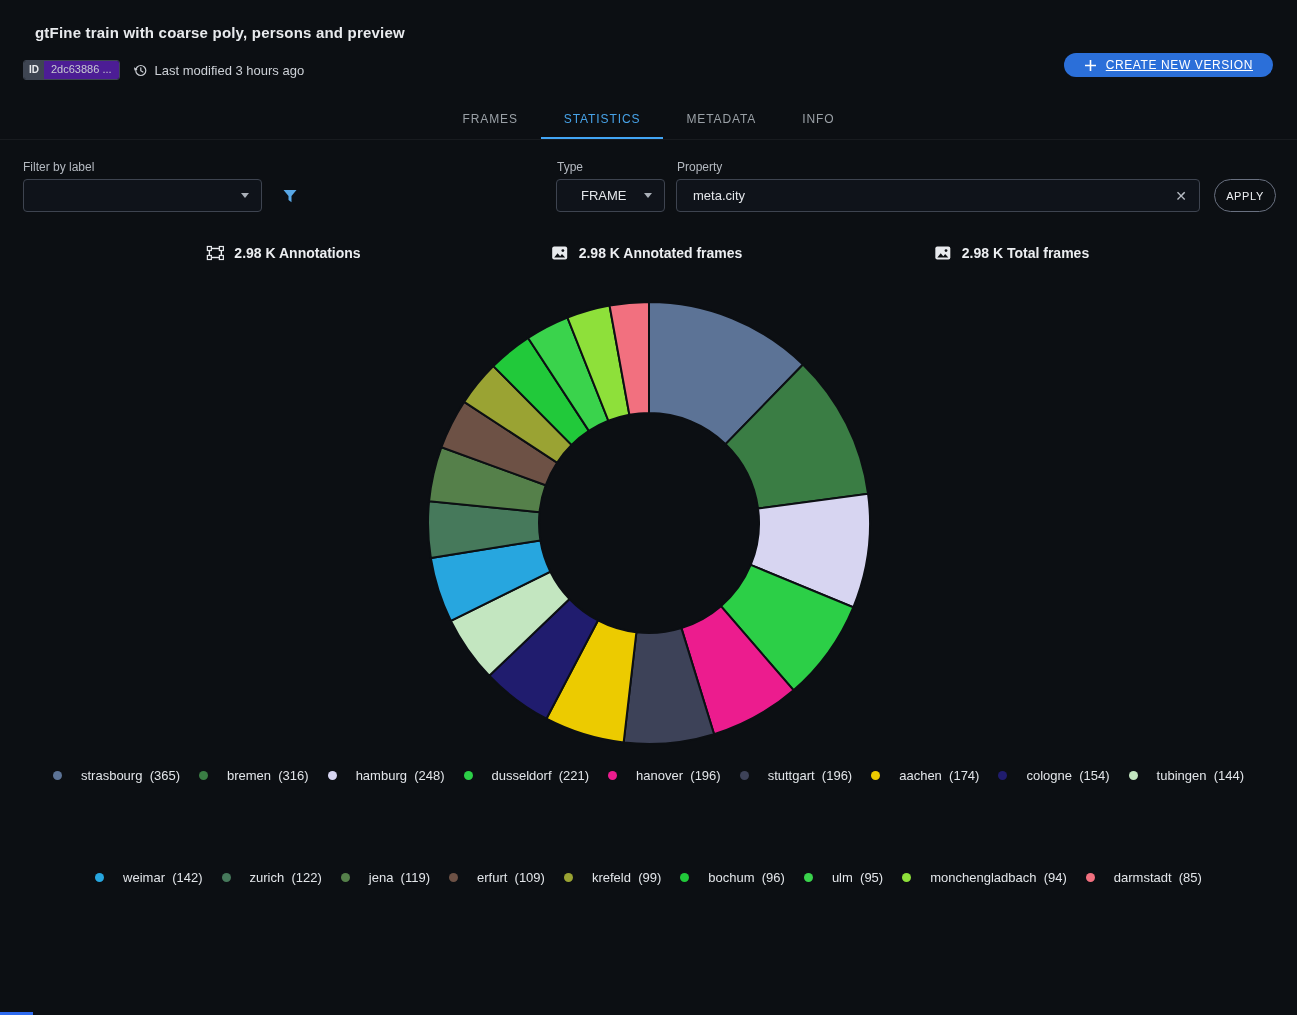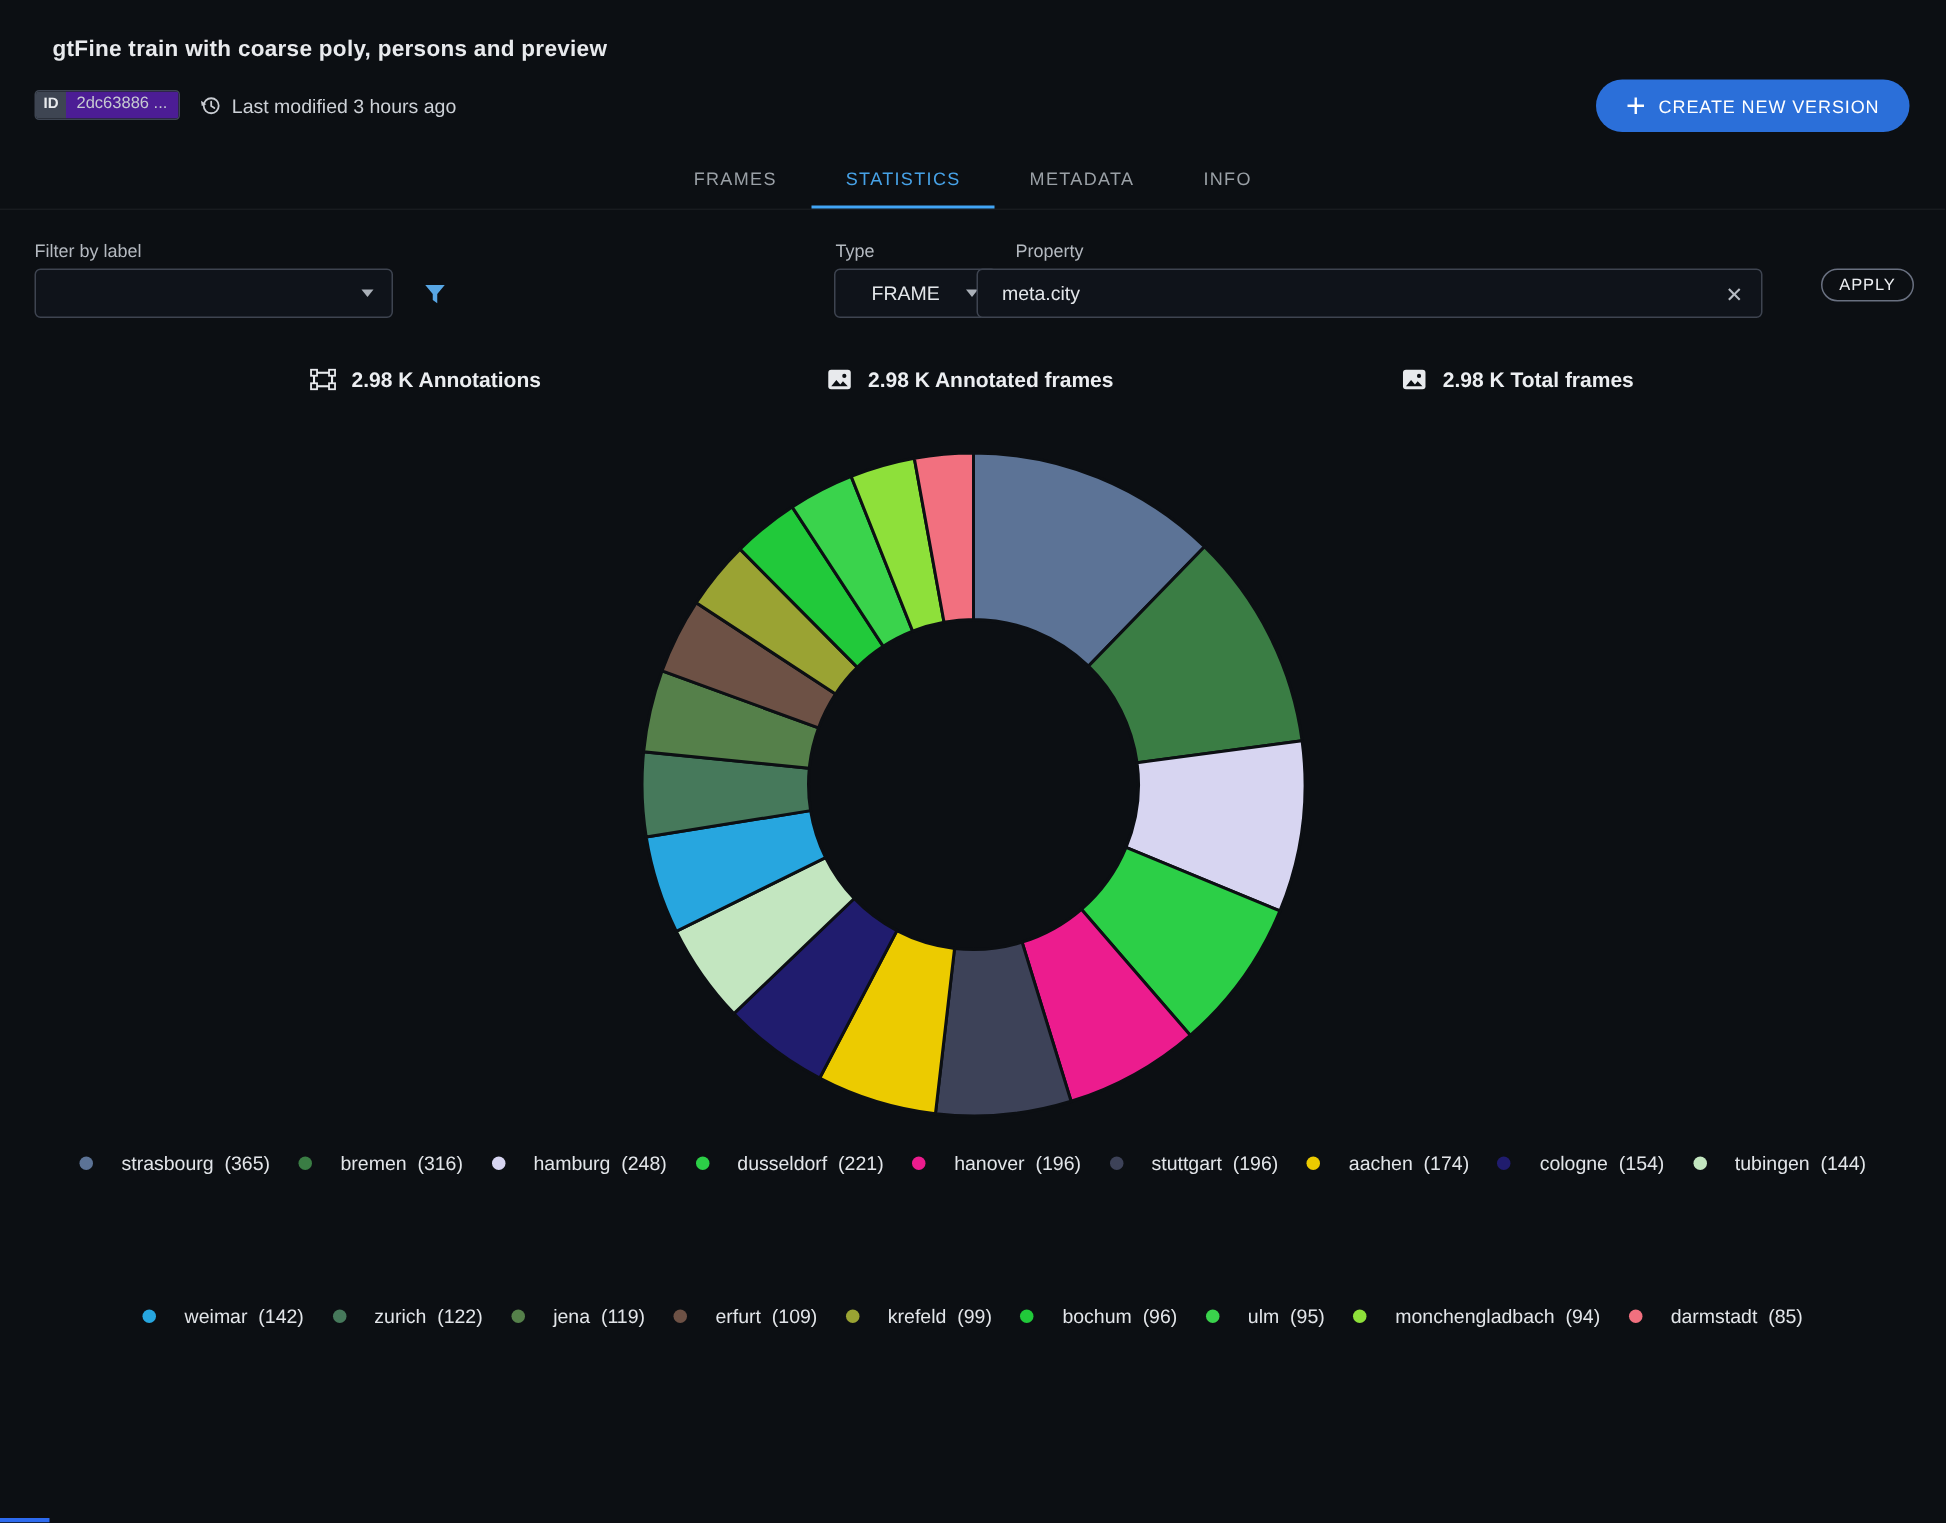--- a/index.html
+++ b/index.html
@@ -9,49 +9,49 @@
     font-family:"Liberation Sans","DejaVu Sans",sans-serif;
   }
   .page-title { position:absolute; left:23px; top:12px; font-size:15px; font-weight:bold; letter-spacing:.2px; margin:12px; }
 
   .meta-row { position:absolute; left:23px; top:60px; display:flex; align-items:center; gap:13px; }
   .id-chip { display:inline-flex; align-items:stretch; border:1px solid #3e4552; border-radius:3px; overflow:hidden; height:18px; cursor:pointer; }
   .id-chip-label { background:#3e4552; color:#e8eaed; font-size:10px; font-weight:bold; padding:3px 5px 0; }
   .id-chip-value { background:#4c1d95; color:#c6cad1; font-size:11px; padding:2px 7px 0; }
   .modified { display:flex; align-items:center; gap:7px; color:#cdd1d7; font-size:13px; }
 
-  .create-btn { position:absolute; top:53px; right:24px; height:35px; border:none; border-radius:18px;
+  .create-btn { position:absolute; top:53px; right:24px; height:24px; border:none; border-radius:18px;
     background:#2b6fd9; color:#fff; font-family:inherit; font-size:12px; font-weight:500; letter-spacing:.6px;
-    padding:0 20px; display:flex; align-items:center; gap:9px; cursor:pointer; }
+    padding:0 20px; display:flex; align-items:center; gap:9px; cursor:pointer;text-decoration:underline; }
 
   .tabs { position:absolute; top:100px; left:0; right:0; height:40px; display:flex; justify-content:center;
     border-bottom:1px solid rgba(255,255,255,.05); box-sizing:border-box; }
   .tab { padding:0 23px; line-height:38px; font-size:12px; letter-spacing:.9px; color:#9aa0a6;
     border-bottom:2px solid transparent; cursor:pointer; }
   .tab.active { color:#47a2e7; border-bottom-color:#42a5f5; }
 
   .field-label { position:absolute; font-size:12px; color:#b4b9c0; }
   .lbl-filter { left:23px; top:160px; }
   .lbl-type { left:557px; top:160px; }
   .lbl-property { left:677px; top:160px; }
 
   .select, .text-input { position:absolute; top:179px; height:33px; background:#0f131a; border:1px solid #3e4450;
     border-radius:4px; display:flex; align-items:center; justify-content:space-between; box-sizing:border-box;
     font-size:13px; color:#e3e6ea; padding:0 12px; cursor:pointer; }
   .sel-label-filter { left:23px; width:239px; }
   .sel-type { left:556px; width:109px;padding-left:24px; }
-  .inp-property { left:651px; width:524px; cursor:text;padding-left:16px; }
+  .inp-property { left:676px; width:524px; cursor:text;padding-left:16px; }
 
   .caret { width:0; height:0; border-left:4.5px solid transparent; border-right:4.5px solid transparent;
     border-top:5px solid #aab0b8; flex:none; }
   .clear-x { color:#b7bcc4; font-size:14px; line-height:1; cursor:pointer; }
 
   .funnel-wrap { position:absolute; left:281px; top:187px; width:18px; height:18px; cursor:pointer; }
 
-  .apply-btn { position:absolute; left:1214px; top:179px; width:62px; height:22px; border-radius:17px;
+  .apply-btn { position:absolute; left:1214px; top:179px; width:62px; height:33px; border-radius:17px;
     background:transparent; border:1px solid #697080; color:#eef0f3; font-family:inherit; font-size:11px;
     font-weight:500; letter-spacing:.6px; cursor:pointer; }
 
   .stat { position:absolute; top:243px; transform:translateX(-50%); display:flex; align-items:center; gap:9px;
     font-size:14px; font-weight:bold; color:#eceef1; white-space:nowrap; }
   .stat-1 { left:283px; } .stat-2 { left:646px; } .stat-3 { left:1011px; }
   .stat svg { flex:none; }
 
   .chart-wrap { position:absolute; left:50%; top:300px; margin-left:-223px; width:446px; height:446px; }
 

